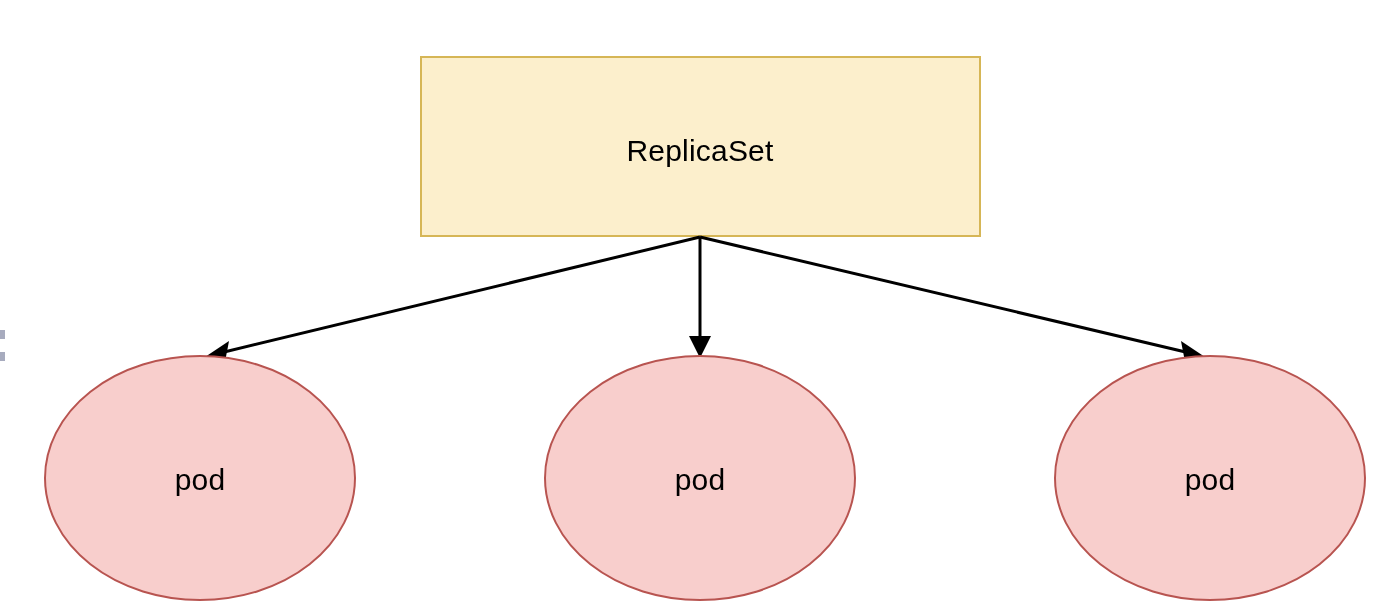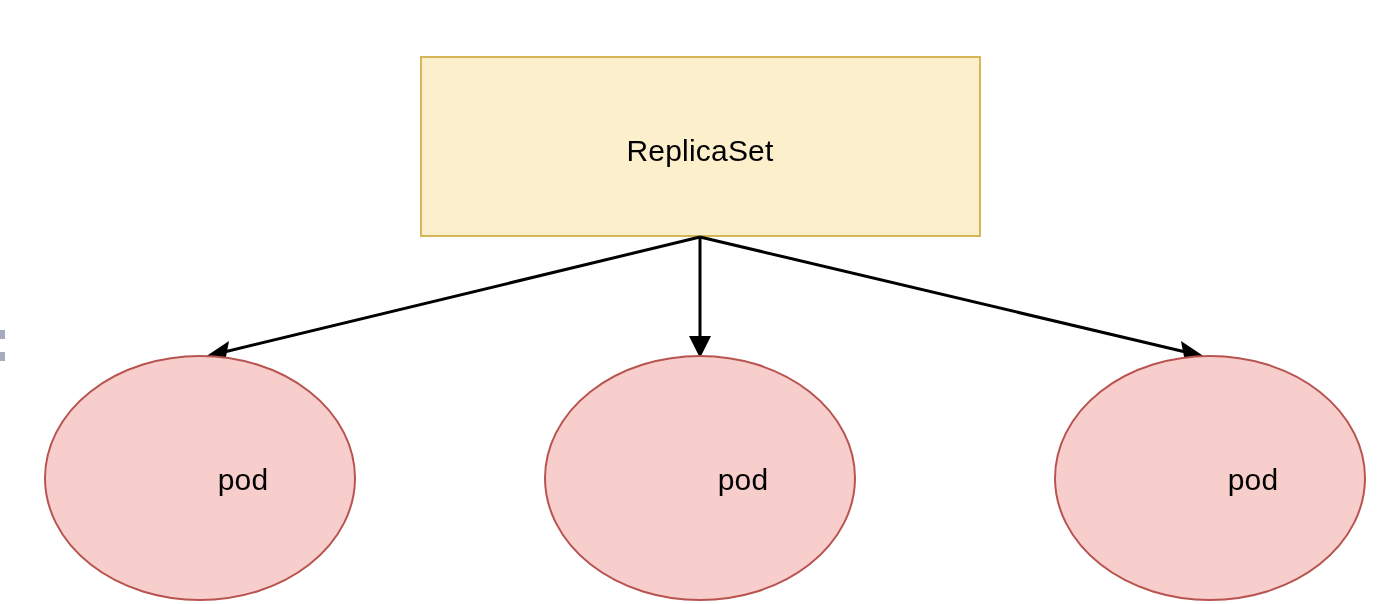--- a/index.html
+++ b/index.html
@@ -35,21 +35,20 @@
     pointer-events: none;
     line-height: 1.1;
   }
   .label-replicaset {
     font-size: 30px;
     letter-spacing: 0.2px;
   }
   .label-pod {
     font-size: 30px;
     letter-spacing: 0.2px;
-    margin-left: 43px;
   }
   .edge-artifact {
     position: absolute;
     width: 5px;
     background: #8a8fa8;
     opacity: 0.75;
   }
 </style>
 </head>
 <body>

